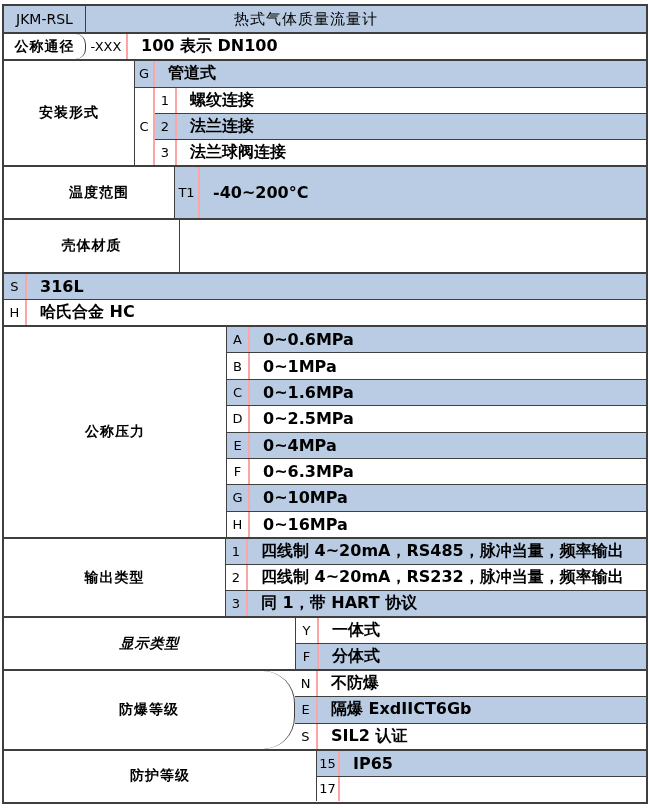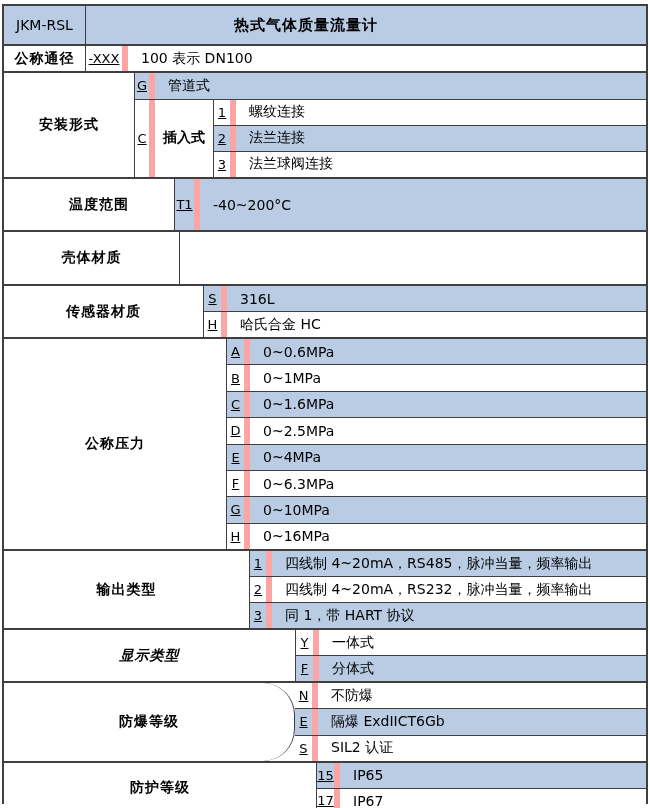--- a/index.html
+++ b/index.html
@@ -9,74 +9,73 @@
        border:2px solid #3f3f3f;display:flex;flex-direction:column;background:#fff;}
   .sec{box-sizing:border-box;display:flex;flex-direction:row;flex-shrink:0;
        border-top:2px solid #3f3f3f;}
   .sec.first{border-top:none;}
   .lbl{box-sizing:border-box;flex-shrink:0;display:flex;align-items:center;justify-content:center;
        border-right:1px solid #3f3f3f;font-size:14px;font-weight:bold;letter-spacing:1px;background:#fff;}
   .rows{flex:1;display:flex;flex-direction:column;min-width:0;}
   .row{box-sizing:border-box;flex:1;display:flex;align-items:stretch;min-width:0;}
   .row.bt{border-top:1px solid #3f3f3f;}
   .code{box-sizing:border-box;flex-shrink:0;display:flex;align-items:center;justify-content:center;
-        border-right:6px solid #fca5a5;font-size:13px;text-decoration:underline;}
+        border-right:2px solid #fca5a5;font-size:13px;}
   .desc{flex:1;display:flex;align-items:center;padding-left:13px;
-        font-size:14px;font-weight:normal;white-space:nowrap;overflow:hidden;}
+        font-size:16px;font-weight:bold;white-space:nowrap;overflow:hidden;}
   .blue{background:#b9cce3;}
   .white{background:#ffffff;}
   
   .model{box-sizing:border-box;width:82px;flex-shrink:0;display:flex;align-items:center;justify-content:center;
          border-right:1px solid #3f3f3f;font-size:14px;}
   .title{flex:1;display:flex;align-items:center;justify-content:center;
-         font-size:15px;font-weight:bold;letter-spacing:1px;padding-right:120px;}
+         font-size:15px;font-weight:normal;letter-spacing:1px;padding-right:120px;}
   
   .subwrap{flex:3;display:flex;border-top:1px solid #3f3f3f;min-width:0;}
   .subname{box-sizing:border-box;width:59px;flex-shrink:0;display:flex;align-items:center;justify-content:center;
            border-right:1px solid #3f3f3f;font-size:14px;font-weight:bold;background:#fff;}
   
-  .w-lbl-a{width:82px;}        
+  .w-lbl-a{width:82px;border-radius:10px;}        
   .w-code-dn{width:42px;}
   .w-lbl-install{width:131px;} .w-code-install{width:20px;}
   .w-lbl-temp{width:151px;margin-left:20px;}    .w-code-temp{width:25px;}
   .w-lbl-housing{width:176px;} .w-code-housing{width:24px;}
   .w-lbl-sensor{width:200px;}  .w-code-sensor{width:23px;}
   .w-lbl-press{width:223px;}   .w-code-press{width:23px;}
-  .w-lbl-out{width:246px;}     .w-code-out{width:22px;}
+  .w-lbl-out{width:222px;}     .w-code-out{width:22px;}
   .w-lbl-disp{width:292px;font-style:italic;}    .w-code-disp{width:23px;}
   .w-lbl-ex{width:291px;border-radius:32px;}      .w-code-ex{width:23px;}
   .w-lbl-prot{width:313px;}    .w-code-prot{width:23px;}
   .w-code-num{width:22px;}
 </style>
 </head>
 <body>
 
 <div class="tbl">
 
-  <div class="sec first blue" style="height:38px">
+  <div class="sec first blue" style="height:26px">
     <div class="model">JKM-RSL</div>
     <div class="title">热式气体质量流量计</div>
   </div>
 
   <div class="sec white" style="height:27px">
     <div class="lbl w-lbl-a">公称通径</div>
     <div class="code w-code-dn">-XXX</div>
     <div class="desc">100 表示 DN100</div>
   </div>
 
   <div class="sec" style="height:106px">
     <div class="lbl w-lbl-install">安装形式</div>
     <div class="rows">
       <div class="row blue" style="flex:1">
         <div class="code w-code-install">G</div>
         <div class="desc">管道式</div>
       </div>
       <div class="subwrap">
         <div class="code w-code-install" style="background:#fff">C</div>
-        <div class="subname">插入式</div>
         <div class="rows">
           <div class="row white">
             <div class="code w-code-num">1</div>
             <div class="desc">螺纹连接</div>
           </div>
           <div class="row bt blue">
             <div class="code w-code-num">2</div>
             <div class="desc">法兰连接</div>
           </div>
           <div class="row bt white">
@@ -96,21 +95,20 @@
         <div class="desc">-40~200°C</div>
       </div>
     </div>
   </div>
 
   <div class="sec" style="height:54px">
     <div class="lbl w-lbl-housing">壳体材质</div>
   </div>
 
   <div class="sec" style="height:53px">
-    <div class="lbl w-lbl-sensor">传感器材质</div>
     <div class="rows">
       <div class="row blue">
         <div class="code w-code-sensor">S</div>
         <div class="desc">316L</div>
       </div>
       <div class="row bt white">
         <div class="code w-code-sensor">H</div>
         <div class="desc">哈氏合金 HC</div>
       </div>
     </div>
@@ -206,18 +204,17 @@
 
   <div class="sec" style="height:52px">
     <div class="lbl w-lbl-prot">防护等级</div>
     <div class="rows">
       <div class="row blue">
         <div class="code w-code-prot">15</div>
         <div class="desc">IP65</div>
       </div>
       <div class="row bt white">
         <div class="code w-code-prot">17</div>
-        <div class="desc">IP67</div>
       </div>
     </div>
   </div>
 
 </div>
 
 </body></html>

